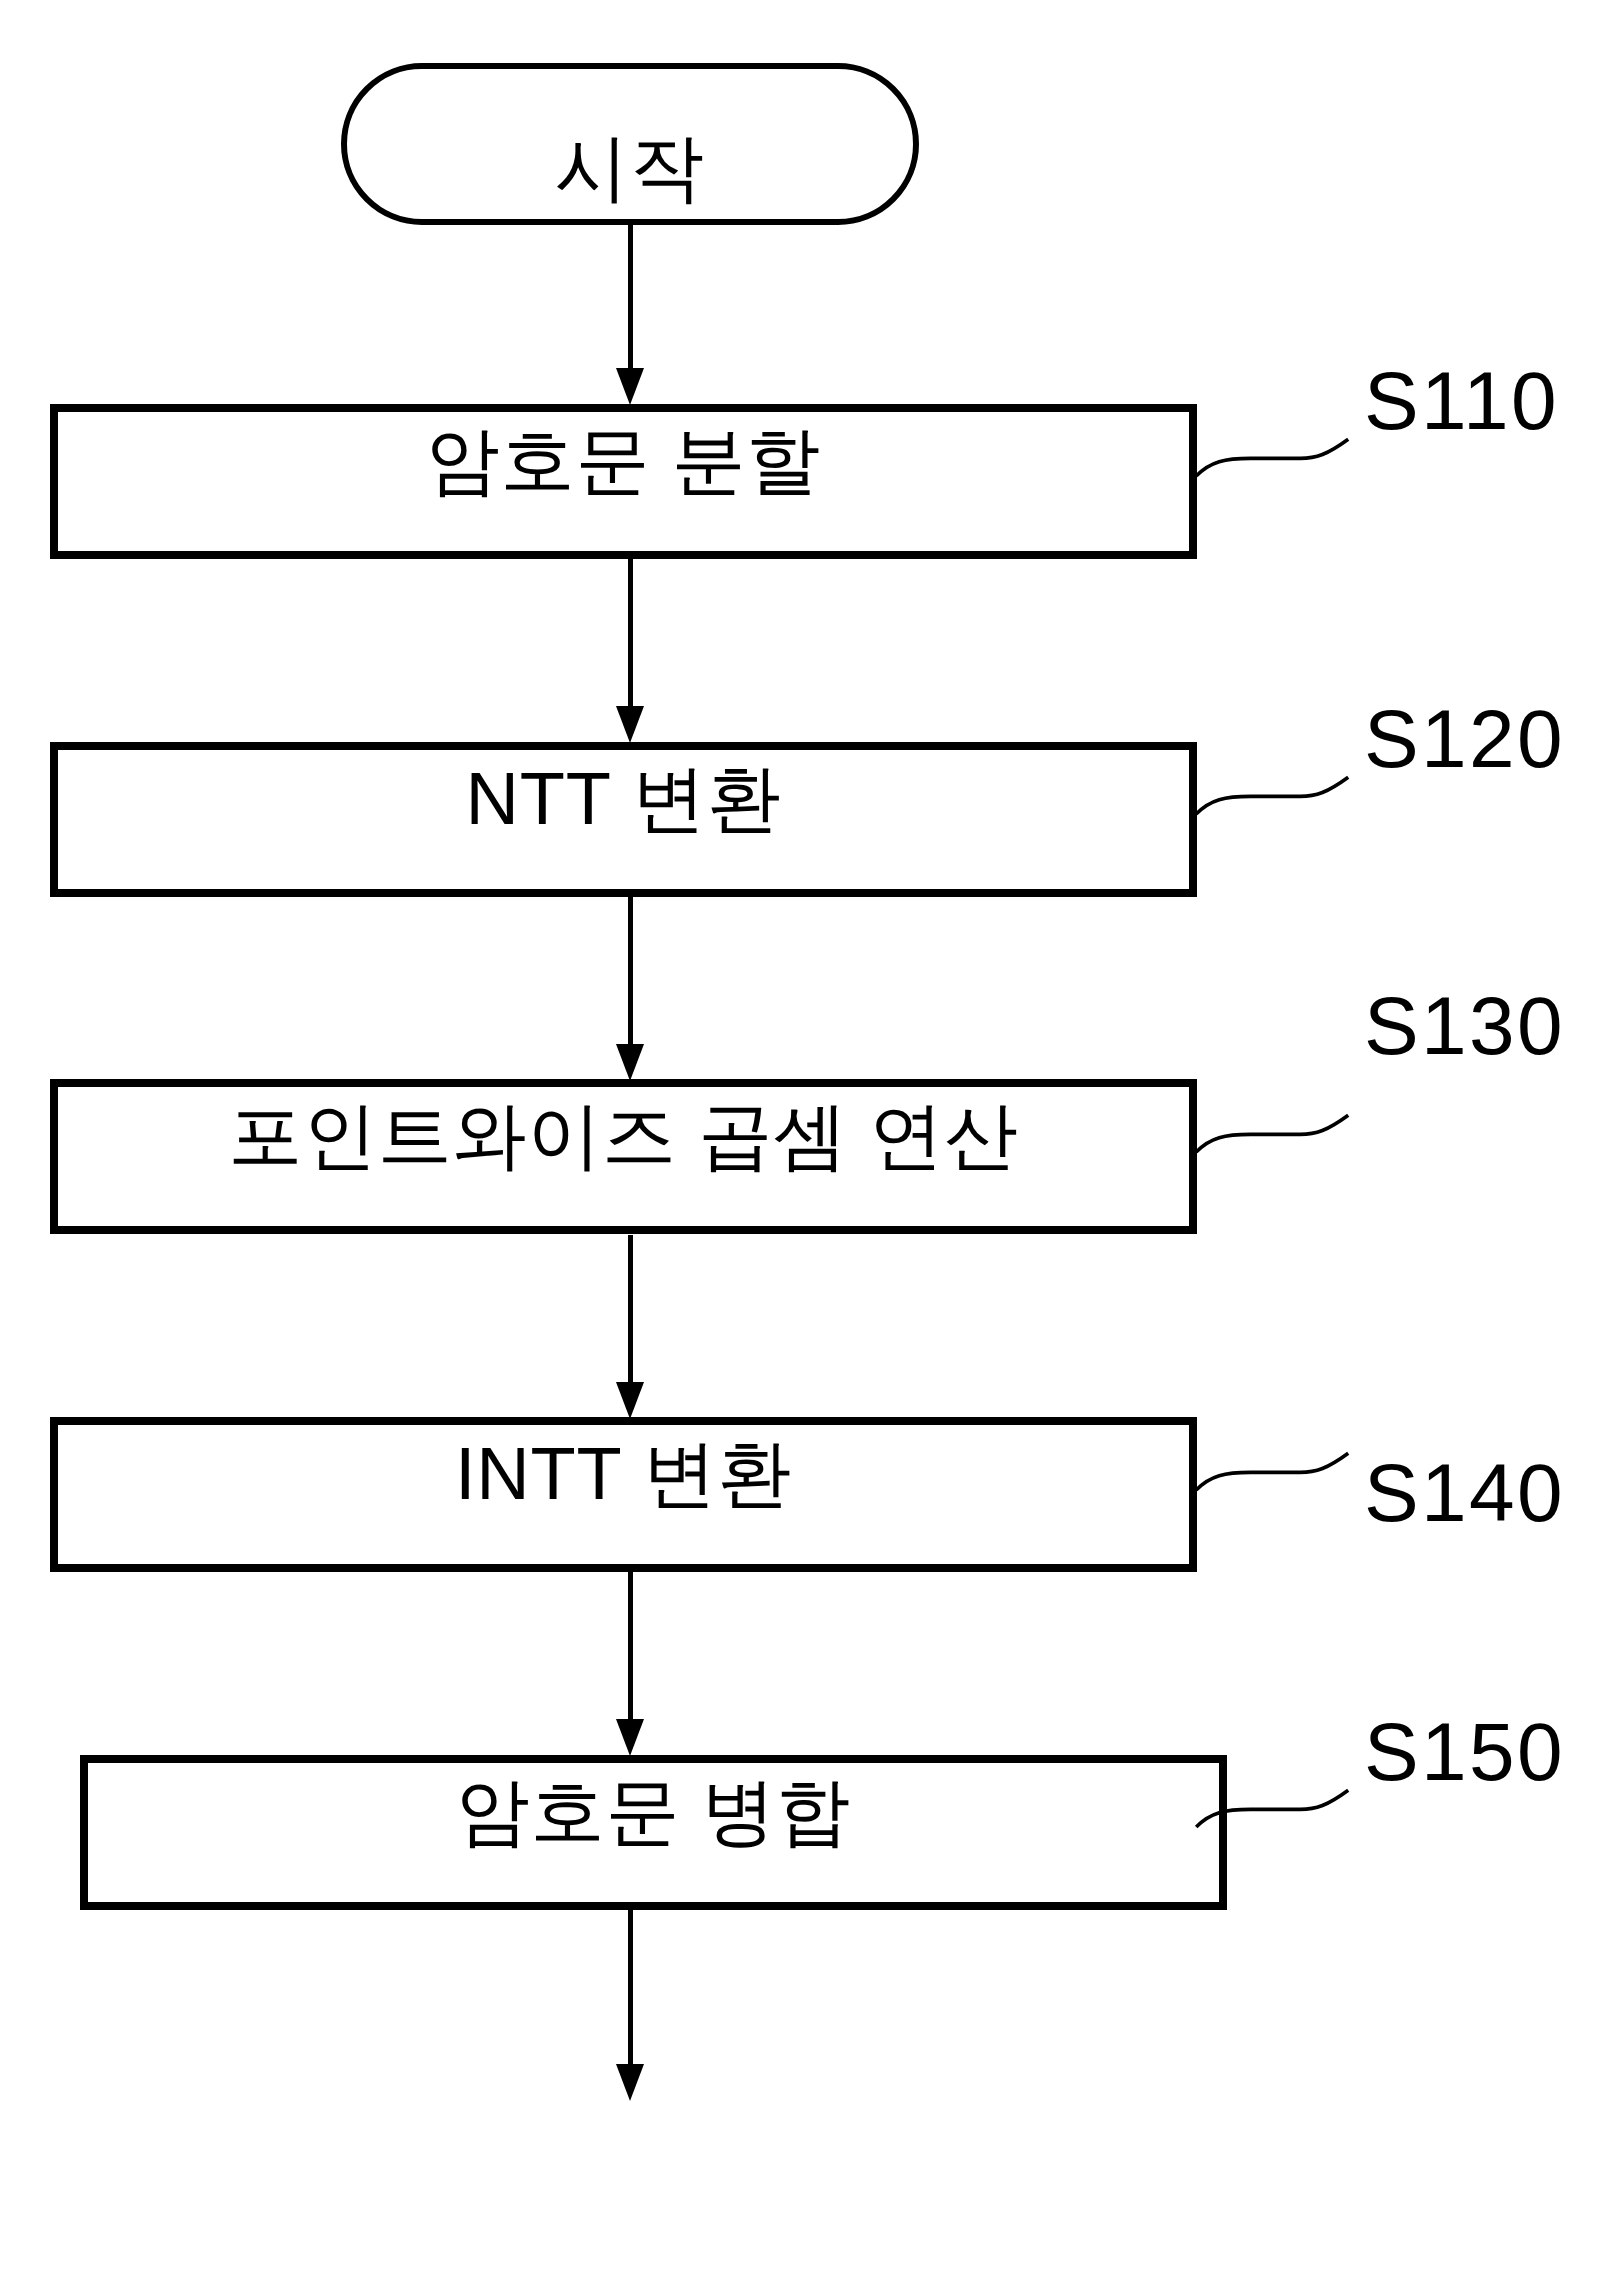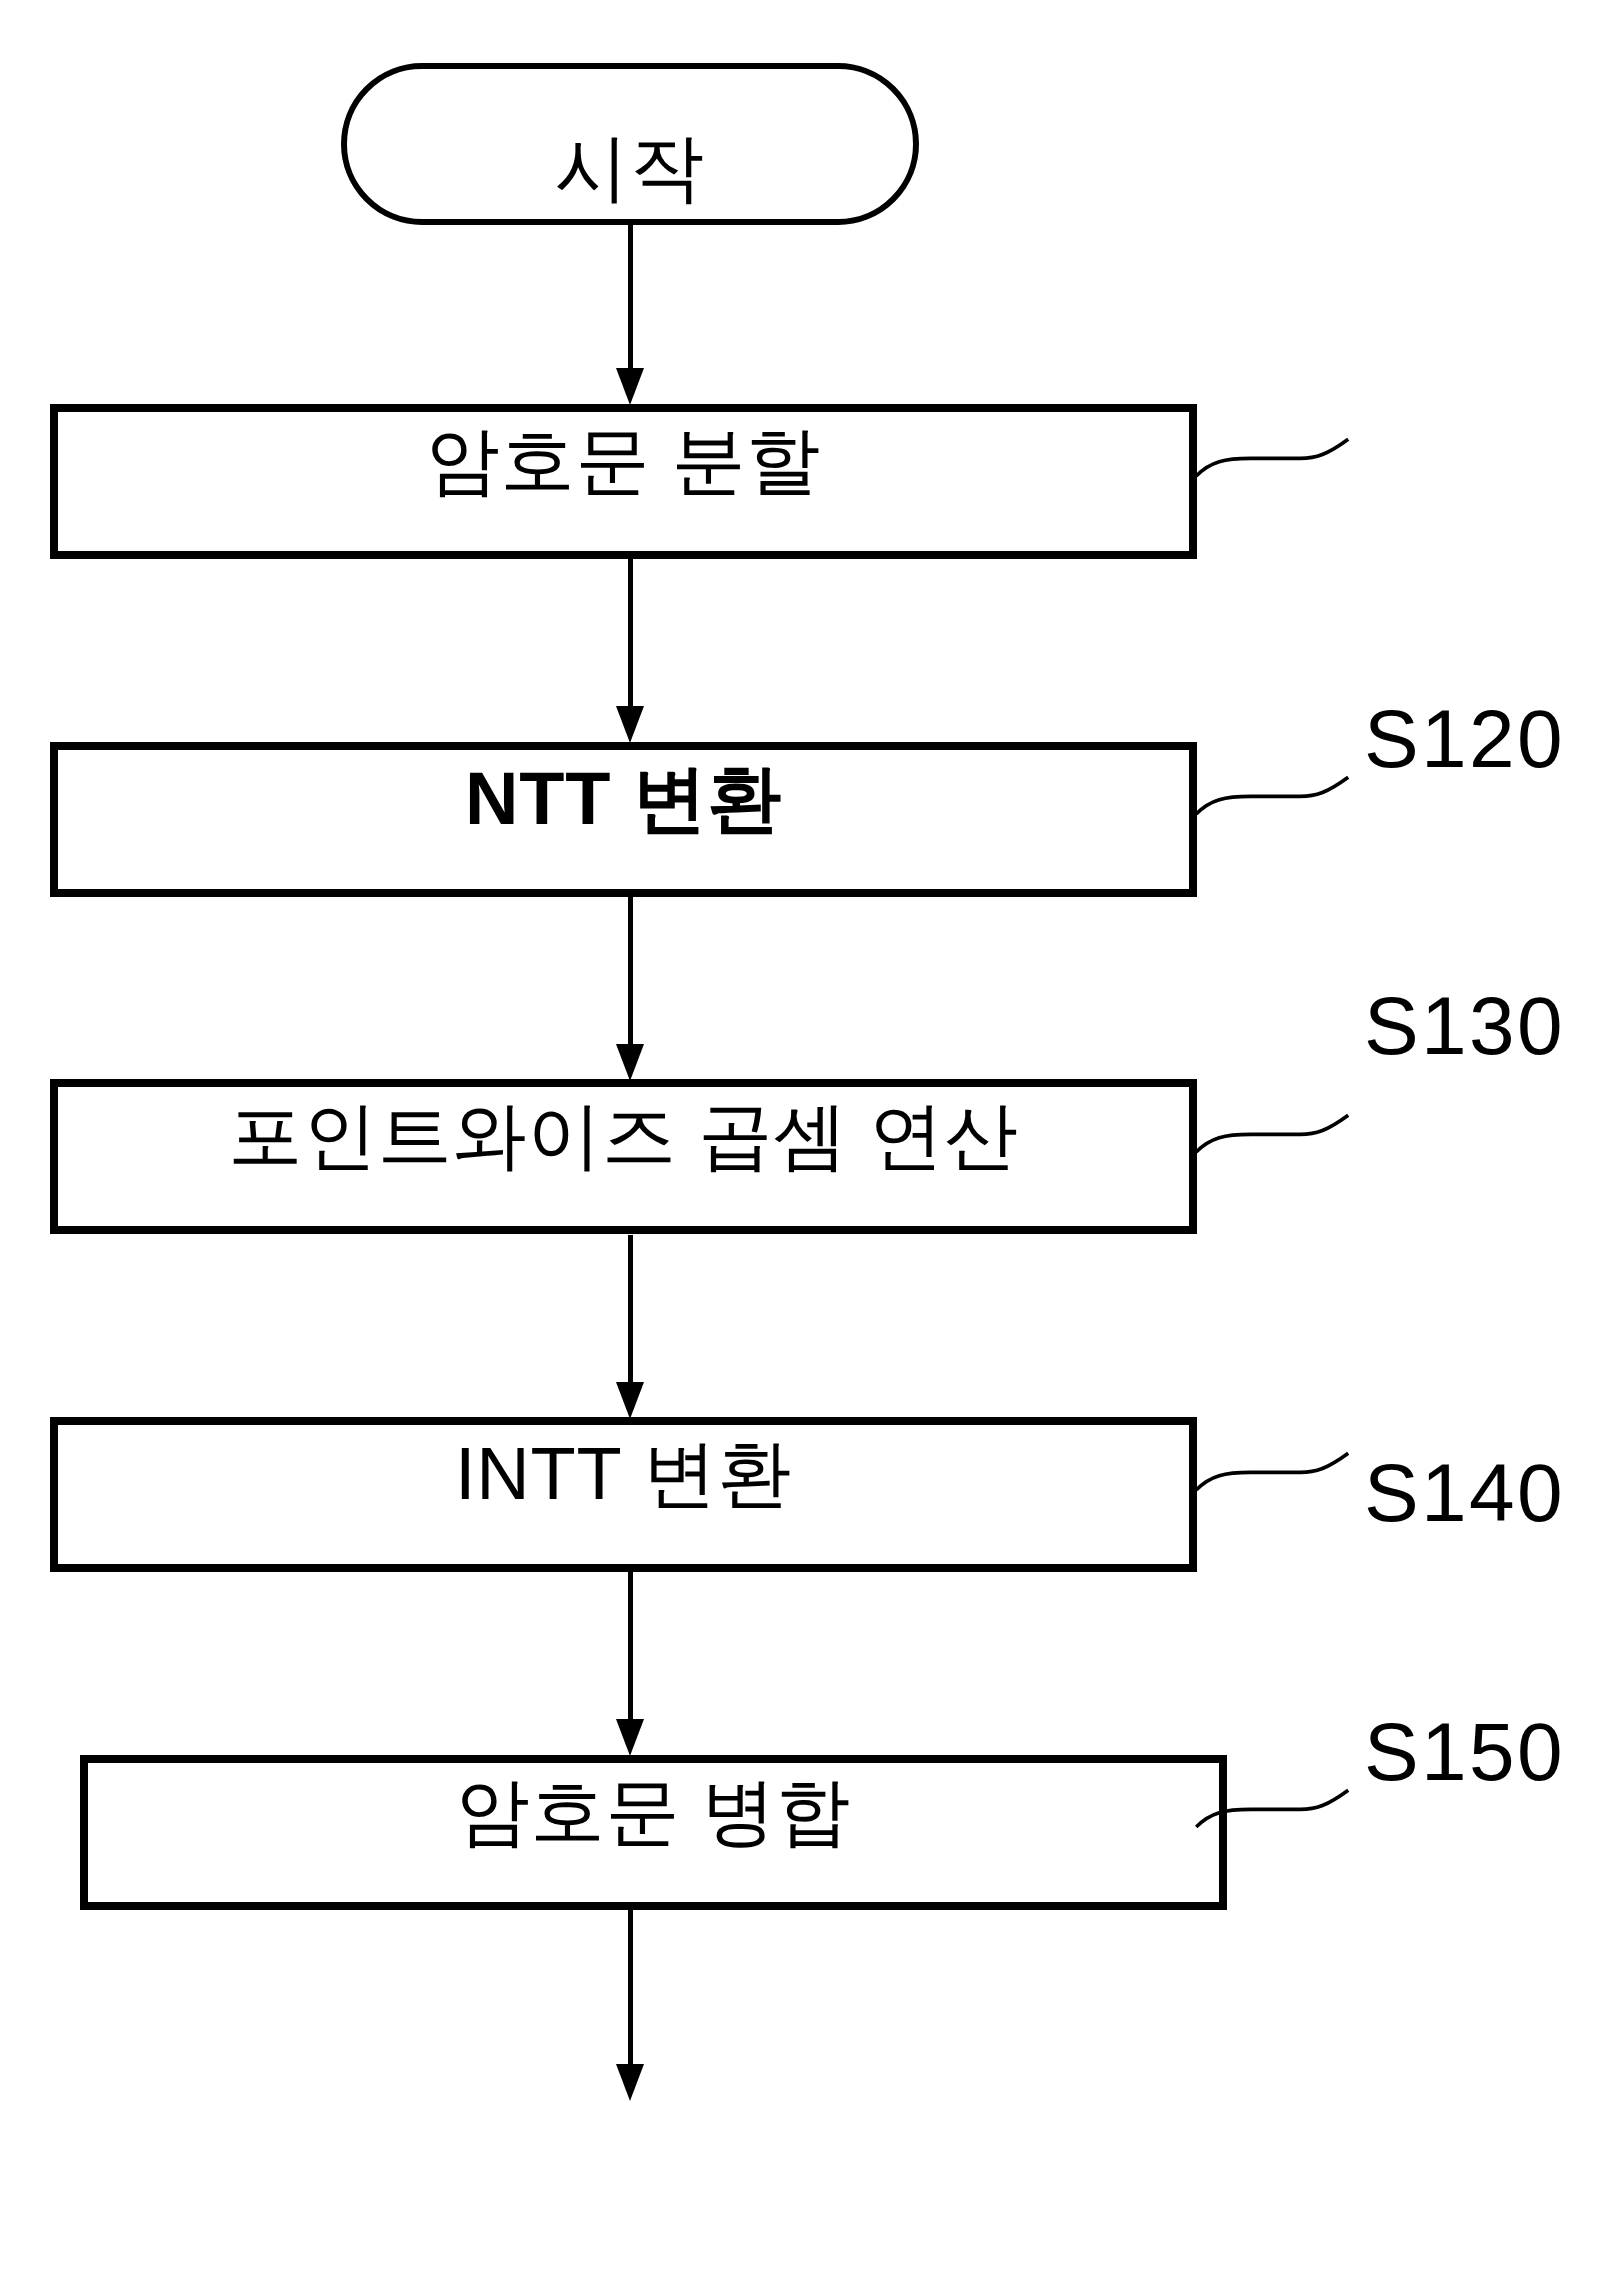--- a/index.html
+++ b/index.html
@@ -44,21 +44,21 @@
     height: 139px;
     border: 8px solid #000;
     display: flex;
     justify-content: center;
     font-size: 74px;
     letter-spacing: 0.8px;
     box-sizing: content-box;
     background: #fff;
   }
   .step-box.s1 { top: 404px; }
-  .step-box.s2 { top: 742px; font-weight: bold; }
+  .step-box.s2 { top: 742px; }
   .step-box.s3 { top: 1079px; }
   .step-box.s4 { top: 1417px; }
   .step-box.s5 { top: 1755px; margin-left: 30px; }
 
   
   .flow-line {
     position: absolute;
     left: 628px;
     width: 4.8px;
     background: #000;
@@ -175,20 +175,21 @@
     <svg width="158" height="48" viewBox="0 0 196 60">
         <path d="M 2,50 C 20,32 38,28 70,28 L 132,28 C 152,28 166,23 192,4" fill="none" stroke="#000" stroke-width="4.5"></path>
       </svg>
   </div>
   <div class="tag-connector c5">
     <svg width="158" height="48" viewBox="0 0 196 60">
         <path d="M 2,50 C 20,32 38,28 70,28 L 132,28 C 152,28 166,23 192,4" fill="none" stroke="#000" stroke-width="4.5"></path>
       </svg>
   </div>
 
+  <div class="step-tag t1">S110</div>
   <div class="step-tag t2">S120</div>
   <div class="step-tag t3">S130</div>
   <div class="step-tag t4">S140</div>
   <div class="step-tag t5">S150</div>
 
 
 </div>
 
 
 </body></html>

